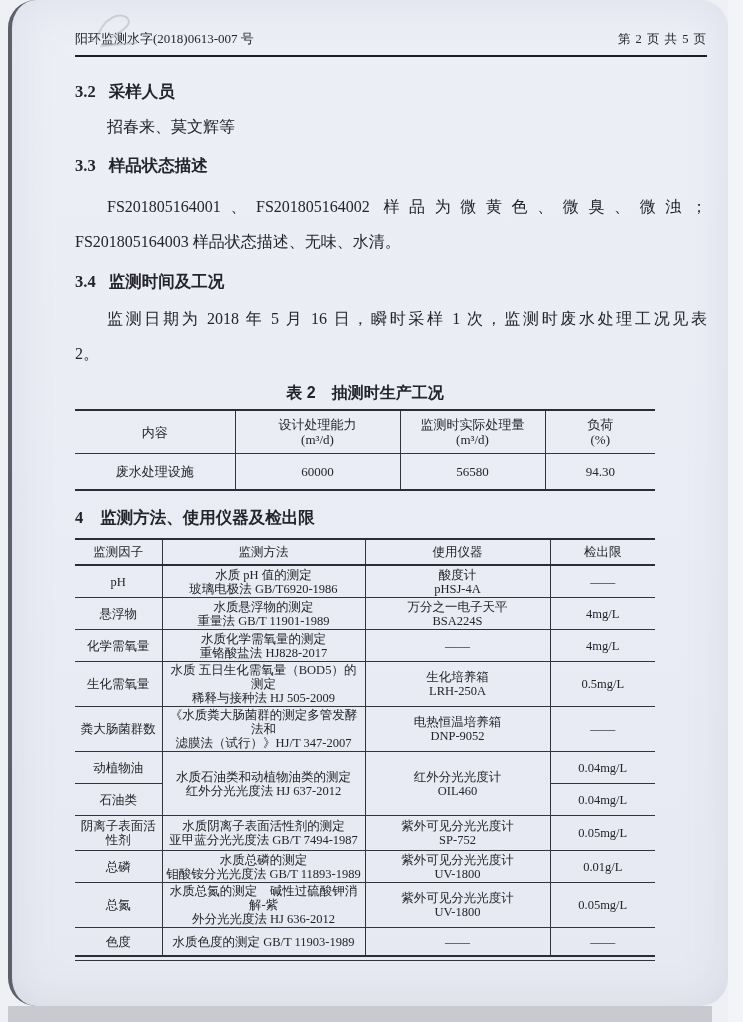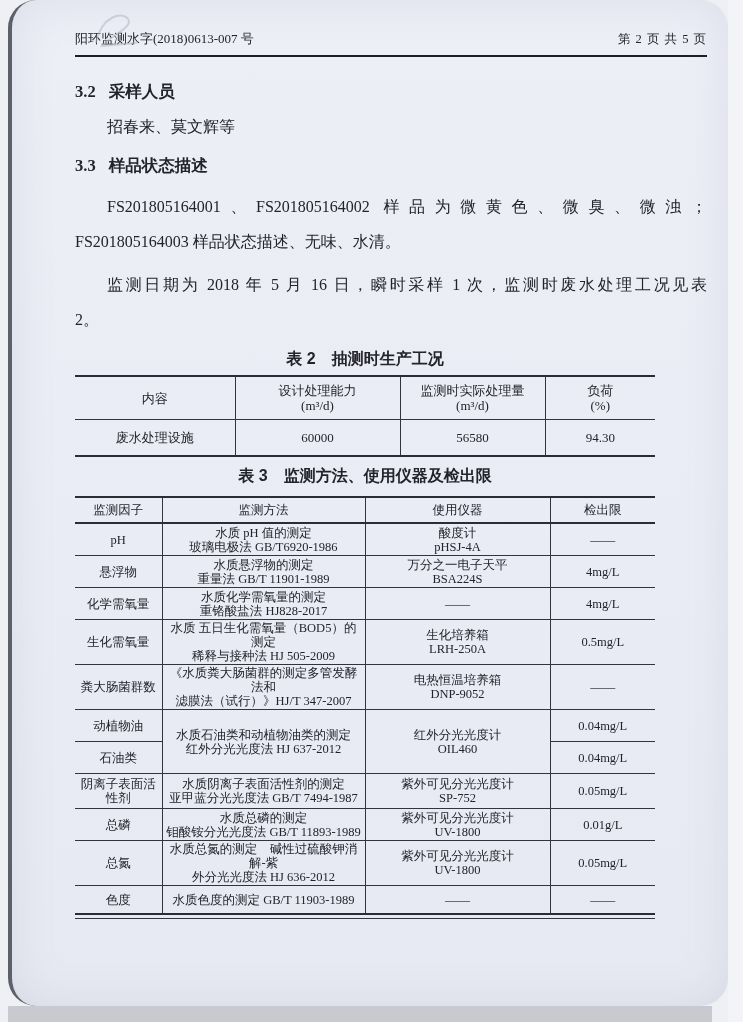--- a/index.html
+++ b/index.html
@@ -94,20 +94,23 @@
     <p class="body-line indent2">招春来、莫文辉等</p>
 
     <div class="heading" style="margin-top:17px;">
       <span class="num">3.3</span><span>样品状态描述</span>
     </div>
     <p class="para">
       <span class="jline ind">FS201805164001、FS201805164002 样品为微黄色、微臭、微浊；</span>
       <span class="plain">FS201805164003 样品状态描述、无味、水清。</span>
     </p>
 
+    <div class="heading" style="margin-top:12px;">
+      <span class="num">3.4</span><span>监测时间及工况</span>
+    </div>
     <p class="para" style="margin-top:8px;">
       <span class="jline ind">监测日期为 2018 年 5 月 16 日，瞬时采样 1 次，监测时废水处理工况见表</span>
       <span class="plain">2。</span>
     </p>
 
     <div class="table-title">表 2　抽测时生产工况</div>
 
     <table class="t2">
       <colgroup>
           <col class="c1">
@@ -127,22 +130,24 @@
       </tr>
       <tr class="drow">
         <td>废水处理设施</td>
         <td>60000</td>
         <td>56580</td>
         <td>94.30</td>
       </tr>
     </tbody>
       </table>
 
-
-    <div class="table-title" style="margin-top:9px;">表 3　监测方法、使用仪器及检出限</div>
+    <div class="heading" style="margin-top:16px;">
+      <span class="num" style="margin-right:17px;">4</span><span>监测方法、使用仪器及检出限</span>
+    </div>
+
 
     <div class="t3wrap">
     <table class="t3">
       <colgroup>
             <col class="c1">
             <col class="c2">
             <col class="c3">
             <col class="c4">
           </colgroup>
       <tbody>

